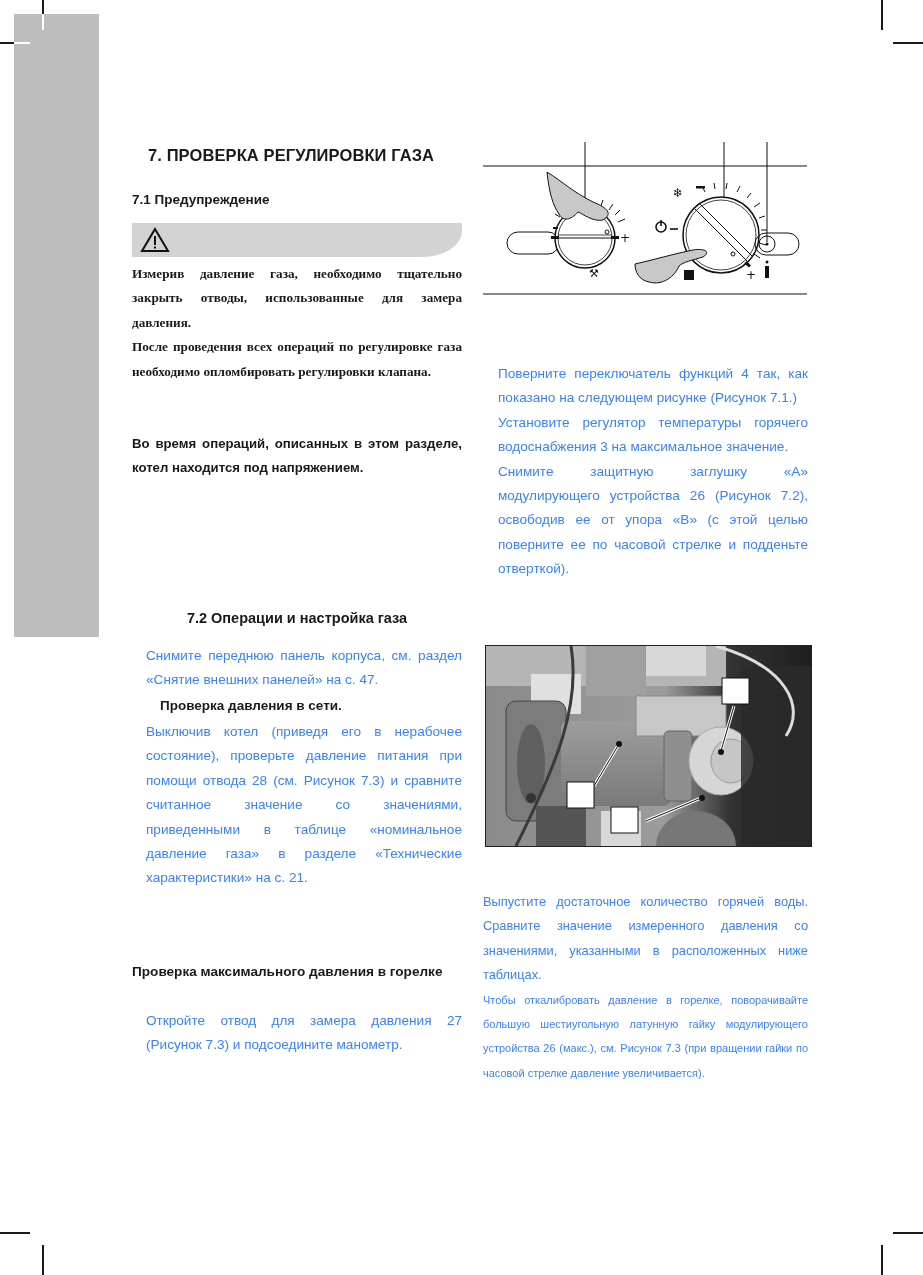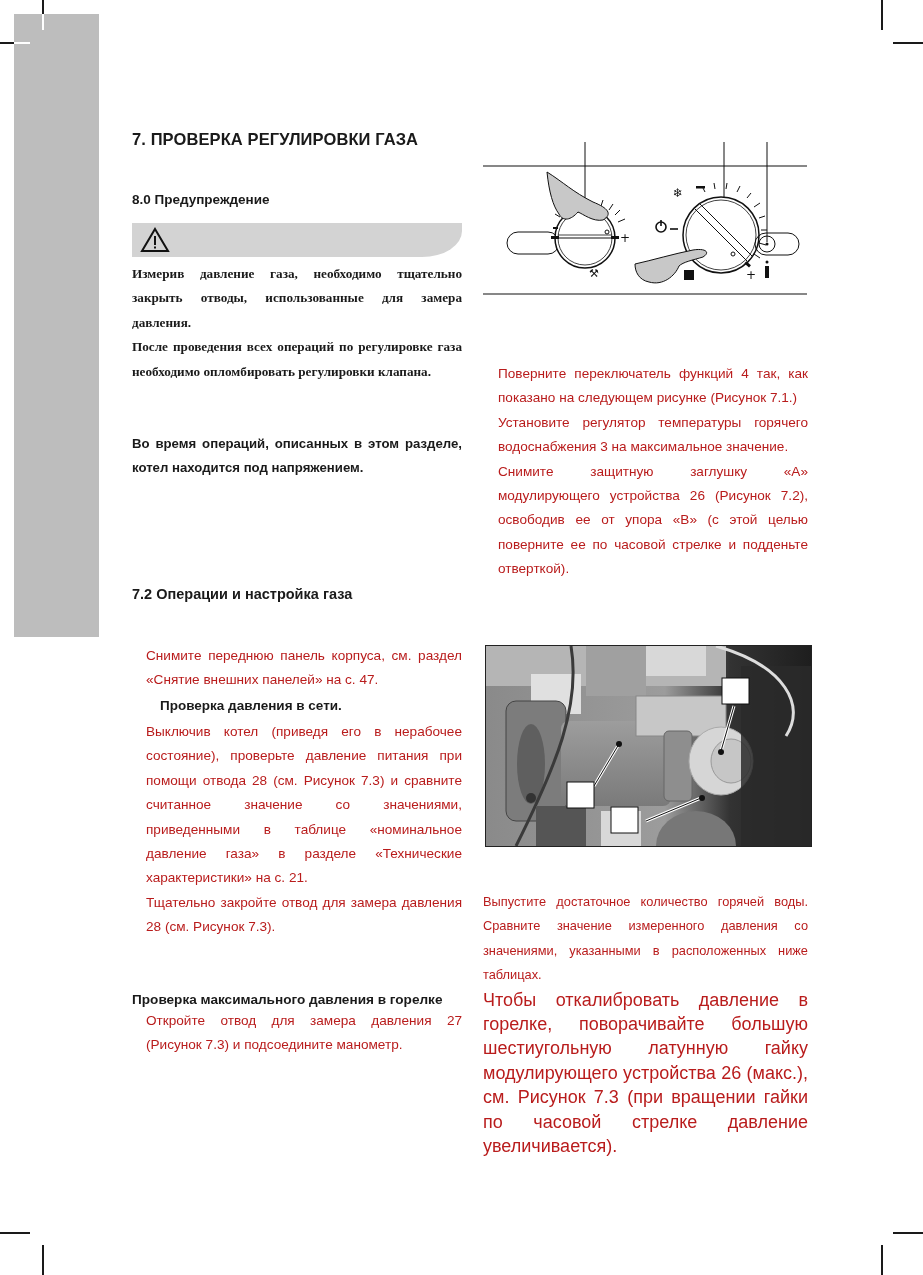--- a/index.html
+++ b/index.html
@@ -5,29 +5,29 @@
   html, body { margin:0; padding:0; background:#ffffff; }
   body { width:923px; height:1275px; position:relative; overflow:hidden;
          font-family:"Liberation Sans", sans-serif; color:#1a1a1a; }
   .abs { position:absolute; }
   .crop { position:absolute; background:#1a1a1a; }
   .side-tab { position:absolute; left:14px; top:14px; width:85px; height:623px; background:#bdbdbd; }
 
   .col-left { position:absolute; left:132px; width:330px; }
   .col-right { position:absolute; left:498px; width:310px; }
 
-  h1.sec { position:absolute; left:132px; top:130px; margin:0; font-size:16.5px; font-weight:bold; letter-spacing:0.1px; }
+  h1.sec { position:absolute; left:132px; top:130px; margin:16px; font-size:16.5px; font-weight:bold; letter-spacing:0.1px; }
   h2.sub { margin:0; font-size:13.5px; font-weight:bold; }
 
   .warnbar { position:absolute; left:132px; top:223px; width:330px; height:34px; background:#d3d3d3;
              border-top-right-radius:0; border-bottom-right-radius:40px 26px; }
   .warnbar svg { position:absolute; left:8px; top:4px; }
 
   .bold-p { font-weight:bold; font-size:13.2px; line-height:24.4px; text-align:justify; margin:0; }
-  .reg-p { font-size:13.6px; line-height:24.4px; text-align:justify; margin:0; color:#b91c1c; }
+  .reg-p { font-size:13.6px; line-height:24.4px; text-align:justify; margin:0; color:#3b82f6; }
   .indent { padding-left:14px; }
 
   .fig1 { position:absolute; left:483px; top:142px; width:326px; height:155px; }
   .photo { position:absolute; left:485px; top:645px; width:325px; height:200px; border:1px solid #222; background:#6a6a6a; overflow:hidden; }
 </style>
 </head>
 <body>
 
 <div class="crop" style="left:42px;top:0;width:1.5px;height:30px;"></div>
 <div class="crop" style="left:0;top:42px;width:30px;height:1.5px;"></div>
@@ -38,56 +38,55 @@
 <div class="crop" style="left:893px;top:1232px;width:30px;height:1.5px;"></div>
 <div class="crop" style="left:881px;top:1245px;width:1.5px;height:30px;"></div>
 
 <div class="side-tab"></div>
 <div class="crop" style="left:42px;top:14px;width:1.5px;height:16px;background:#fff;"></div>
 <div class="crop" style="left:14px;top:42px;width:16px;height:1.5px;background:#fff;"></div>
 
 <h1 class="sec">7. ПРОВЕРКА РЕГУЛИРОВКИ ГАЗА</h1>
 
 <div class="col-left" style="top:192px;">
-  <h2 class="sub">8.0 Предупреждение</h2>
+  <h2 class="sub">7.1 Предупреждение</h2>
 </div>
 
 <div class="warnbar">
   <svg width="30" height="26" viewBox="0 0 30 26">
     <path d="M15 2 L28 24 L2 24 Z" fill="none" stroke="#111" stroke-width="2" stroke-linejoin="miter"></path>
     <rect x="14" y="9" width="2" height="9" fill="#111"></rect>
     <rect x="14" y="19.5" width="2" height="2" fill="#111"></rect>
   </svg>
 </div>
 
 <div class="col-left" style="top:262px;font-family:Liberation Serif, serif;">
   <p class="bold-p">Измерив давление газа, необходимо тщательно закрыть отводы, использованные для замера давления.</p>
   <p class="bold-p">После проведения всех операций по регулировке газа необходимо опломбировать регулировки клапана.</p>
 </div>
 
 <div class="col-left" style="top:432px;">
   <p class="bold-p">Во время операций, описанных в этом разделе, котел находится под напряжением.</p>
 </div>
 
-<div class="col-left" style="top:586px;">
+<div class="col-left" style="top:610px;text-align:center;">
   <h2 class="sub" style="font-size:14.5px;">7.2  Операции и настройка газа</h2>
 </div>
 <div class="col-left" style="top:624px;margin-top:20px;">
   <p class="reg-p indent">Снимите переднюю панель корпуса, см. раздел «Снятие внешних панелей» на с. 47.</p>
 </div>
 
 <div class="col-left" style="top:698px;margin-left:28px;">
   <h2 class="sub">Проверка давления в сети.</h2>
 </div>
 <div class="col-left" style="top:720px;">
   <p class="reg-p indent">Выключив котел (приведя его в нерабочее состояние), проверьте давление питания при помощи отвода 28 (см. Рисунок 7.3) и сравните считанное значение со значениями, приведенными в таблице «номинальное давление газа» в разделе «Технические характеристики» на с. 21.</p>
-  <p class="reg-p indent">Тщательно закройте отвод для замера давления 28 (см. Рисунок 7.3).</p>
-</div>
-
-<div class="col-left" style="top:988px;">
+</div>
+
+<div class="col-left" style="top:960px;">
   <p class="bold-p" style="font-size:13.6px;">Проверка максимального давления в горелке</p>
 </div>
 <div class="col-left" style="top:1009px;">
   <p class="reg-p indent">Откройте отвод для замера давления 27 (Рисунок 7.3) и подсоедините манометр.</p>
 </div>
 
 <div class="fig1">
   <svg width="326" height="155" viewBox="0 0 326 155">
 
     <line x1="0" y1="24" x2="324" y2="24" stroke="#111" stroke-width="1.2"></line>
@@ -222,14 +221,14 @@
     <circle cx="216" cy="152" r="3" fill="#111"></circle>
 
     <rect x="81" y="136" width="27" height="26" fill="#fff" stroke="#111"></rect>
     <rect x="236" y="32" width="27" height="26" fill="#fff" stroke="#111"></rect>
     <rect x="125" y="161" width="27" height="26" fill="#fff" stroke="#111"></rect>
   </svg>
 </div>
 
 <div class="abs" style="left:483px;top:890px;width:325px;">
   <p class="reg-p" style="font-size:12.8px;">Выпустите достаточное количество горячей воды. Сравните значение измеренного давления со значениями, указанными в расположенных ниже таблицах.</p>
-  <p class="reg-p" style="font-size:18px;">Чтобы откалибровать давление в горелке, поворачивайте большую шестиугольную латунную гайку модулирующего устройства 26 (макс.), см. Рисунок 7.3 (при вращении гайки по часовой стрелке давление увеличивается).</p>
+  <p class="reg-p" style="font-size:11px;">Чтобы откалибровать давление в горелке, поворачивайте большую шестиугольную латунную гайку модулирующего устройства 26 (макс.), см. Рисунок 7.3 (при вращении гайки по часовой стрелке давление увеличивается).</p>
 </div>
 
 </body></html>

